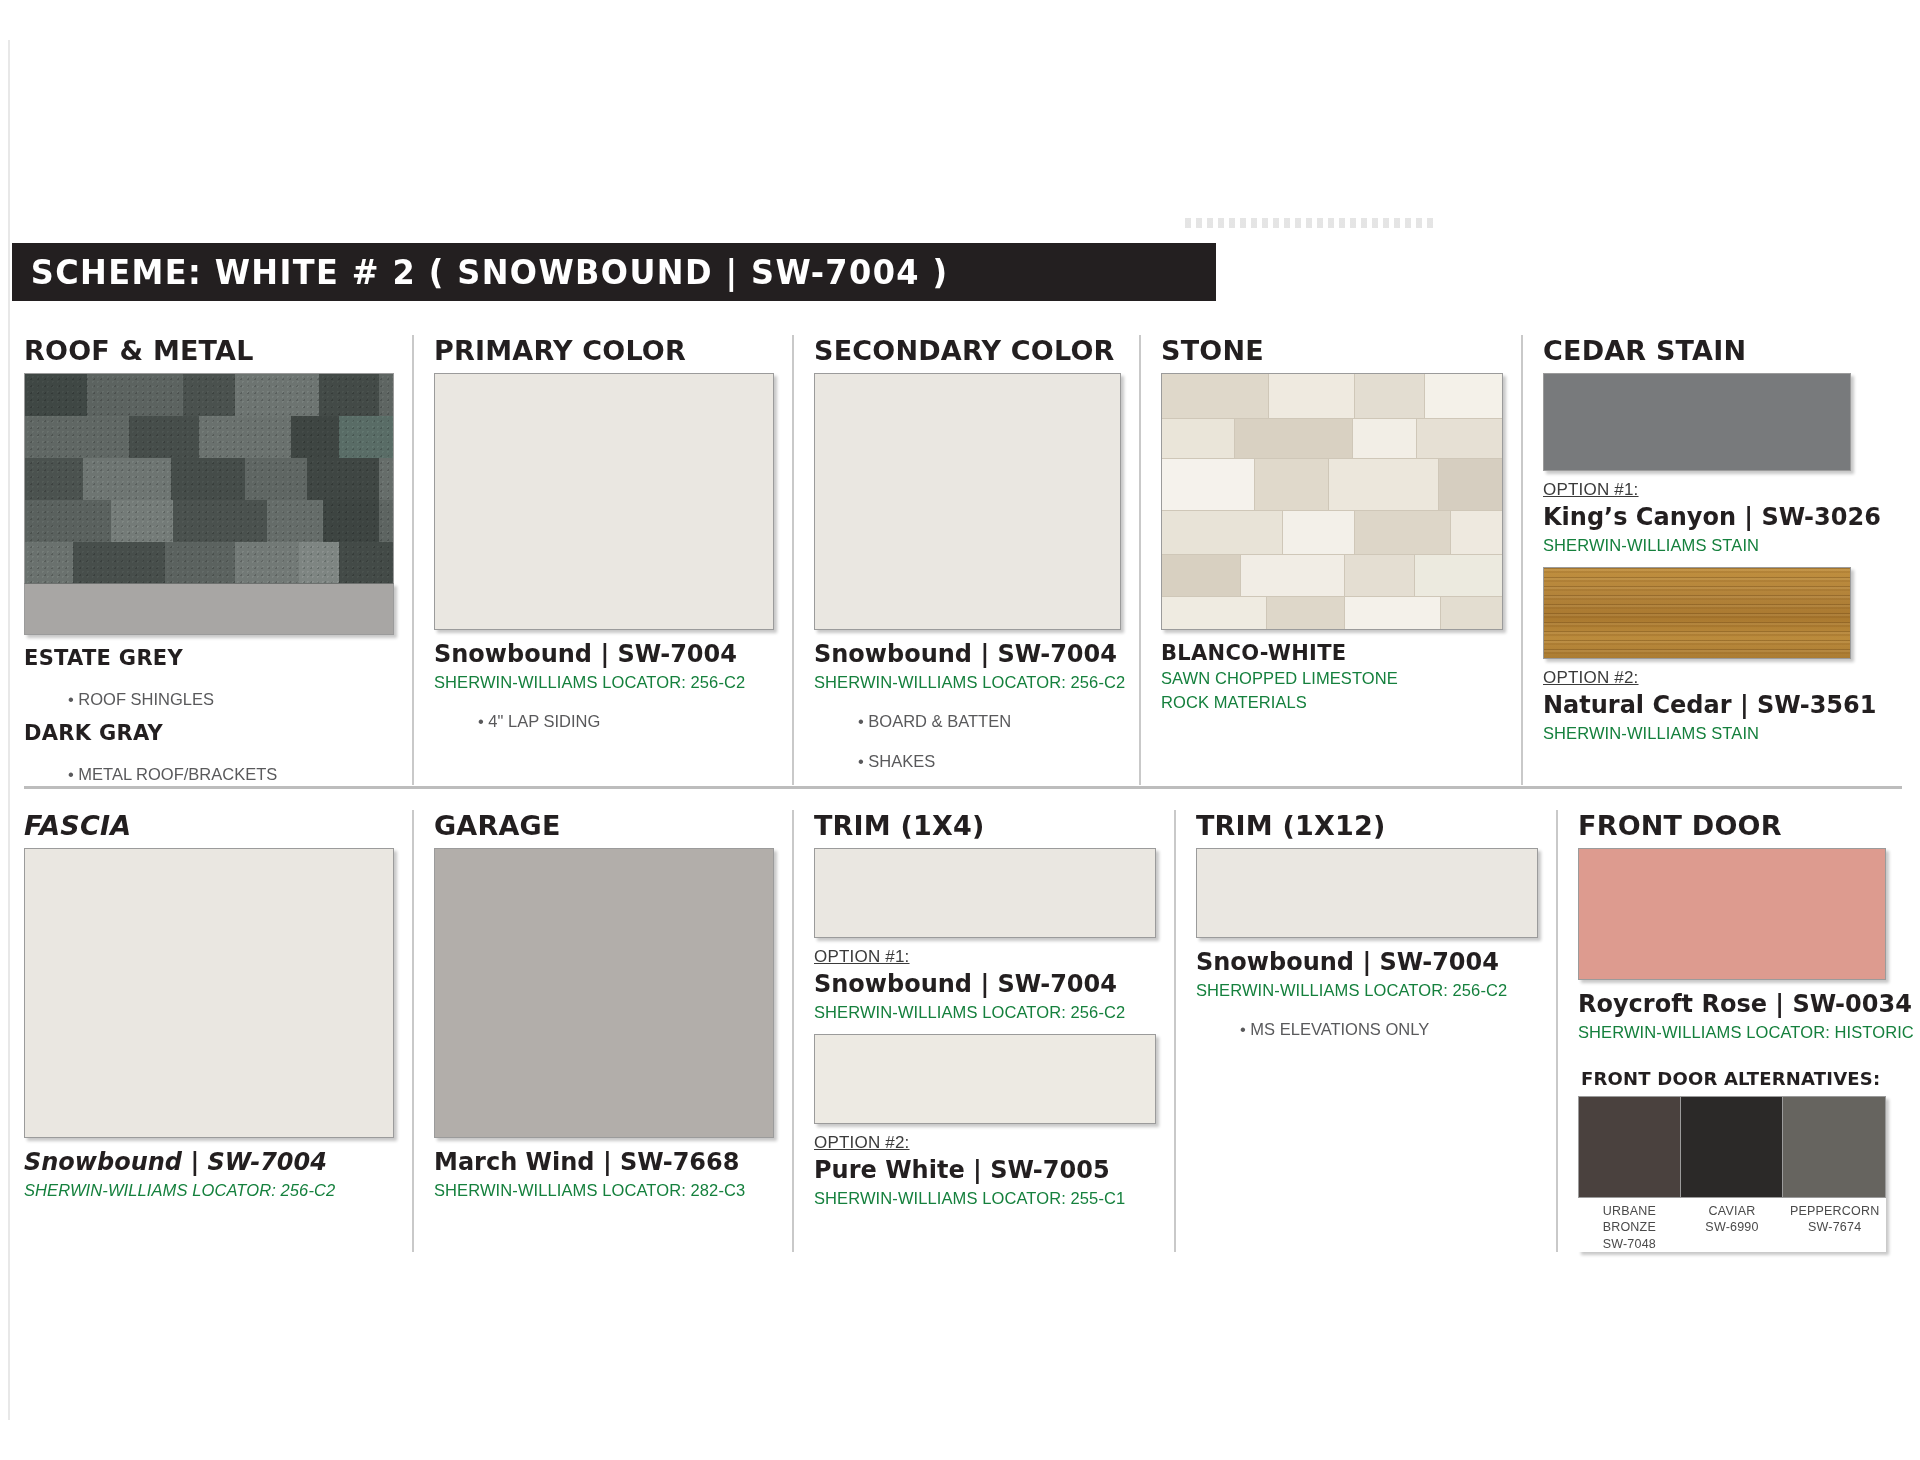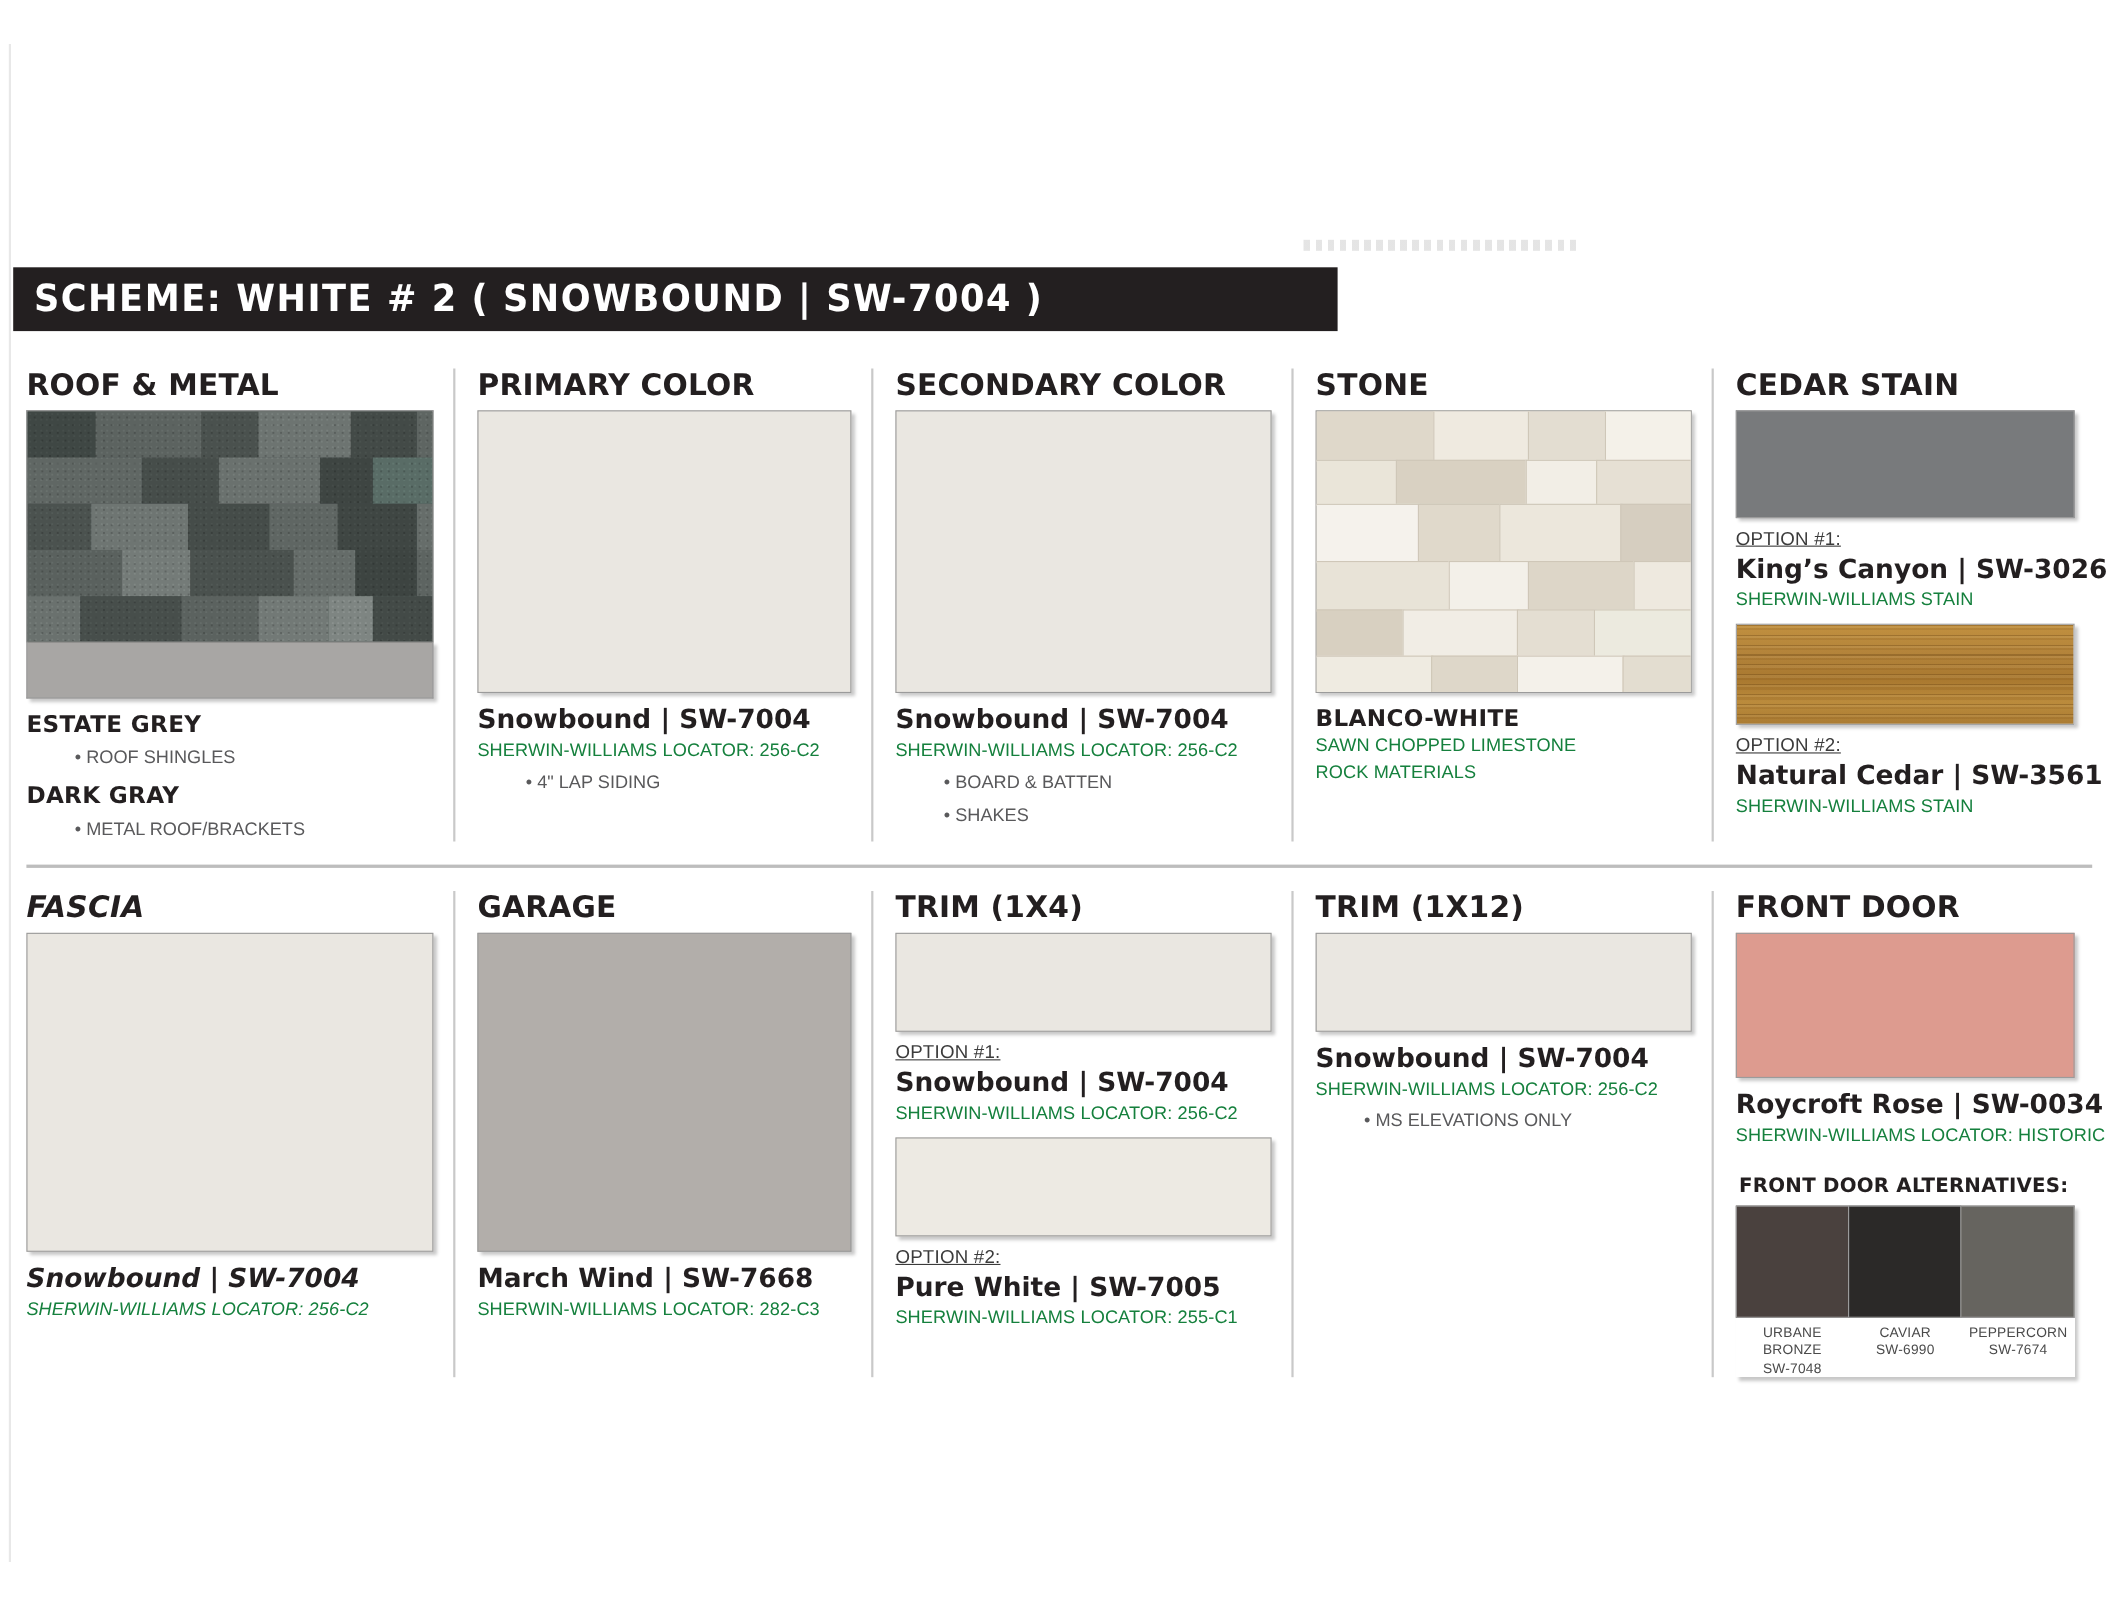--- a/index.html
+++ b/index.html
@@ -46,21 +46,21 @@
 
   .divider{
     position:absolute;left:24px;top:786px;width:1878px;height:3px;background:#bdbdbd;
   }
 
   .col{position:relative;padding-right:18px;box-sizing:border-box;}
   .col + .col{border-left:2px solid #c9c9c9;padding-left:20px;}
 
   .c-roof{width:388px;}
   .c-primary{width:380px;}
-  .c-secondary{width:382px;}
+  .c-secondary{width:347px;}
   .c-stone{width:382px;}
   .c-cedar{width:348px;border-left:2px solid #c9c9c9;padding-left:20px;}
 
   .c-fascia{width:388px;font-style:italic;}
   .c-garage{width:380px;}
   .c-trim4{width:382px;}
   .c-trim12{width:382px;}
   .c-door{width:348px;border-left:2px solid #c9c9c9;padding-left:20px;}
 
   .col-title{
@@ -87,21 +87,21 @@
     font-family:"DejaVu Sans", sans-serif;
     font-weight:bold;font-size:24px;color:#231f20;
     margin-top:11px;line-height:1.15;white-space:nowrap;
   }
   .name-line.caps{font-size:21px;letter-spacing:.3px;}
   .sub-line{
     font-size:16.5px;color:#15803d;margin-top:3px;line-height:1.25;
     letter-spacing:.1px;white-space:nowrap;
   }
   .bullet-line{
-    font-size:16.5px;color:#59595b;margin-top:9px;line-height:1.25;
+    font-size:16.5px;color:#59595b;margin-top:19px;line-height:1.25;
     padding-left:44px;white-space:nowrap;
   }
   .opt-label{
     font-size:17px;color:#3b3b3b;margin-top:9px;
     text-decoration:underline;letter-spacing:.2px;
   }
 
   
   .shingle{
     height:210px;width:100%;position:relative;overflow:hidden;

